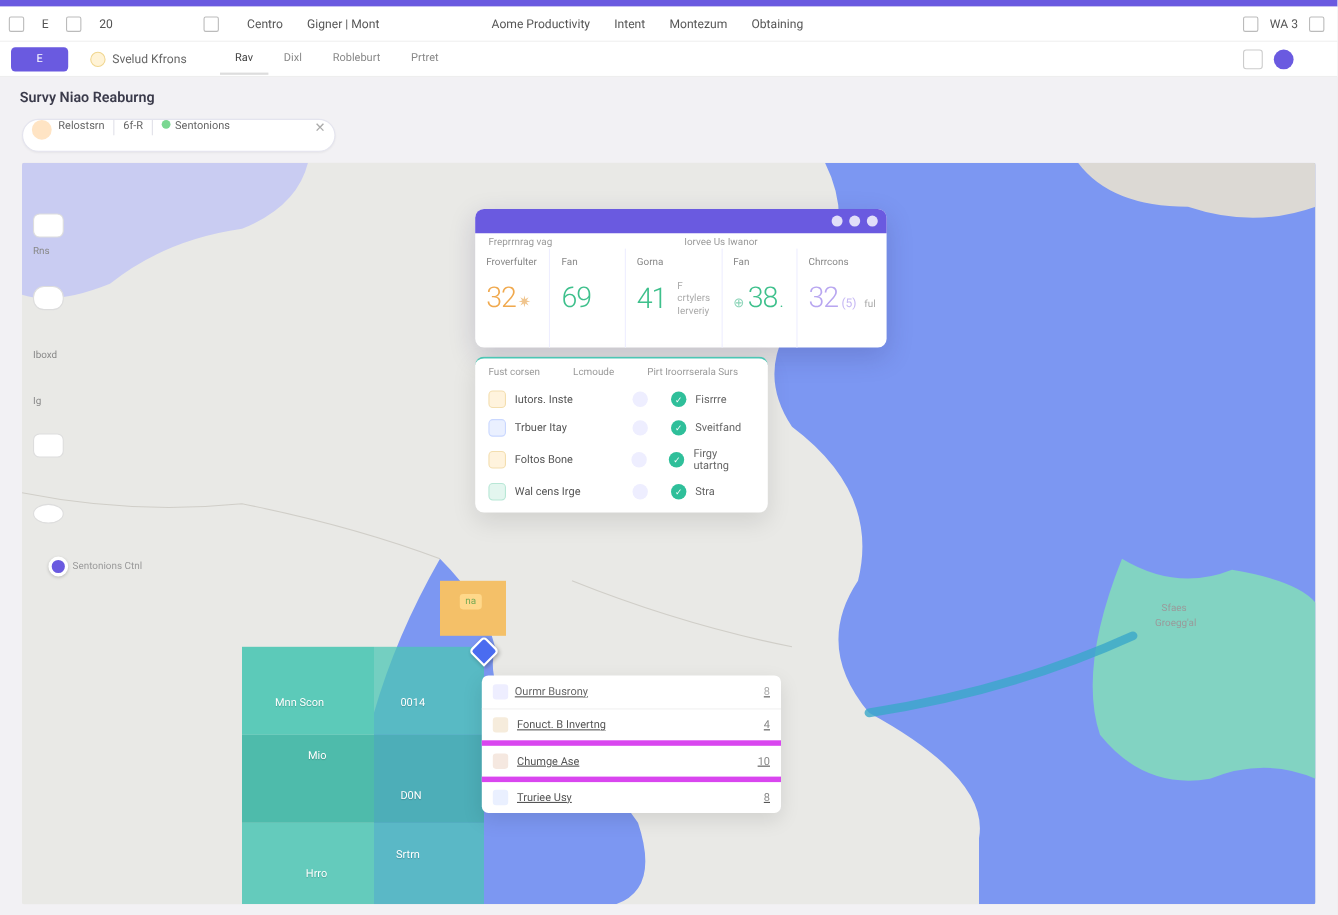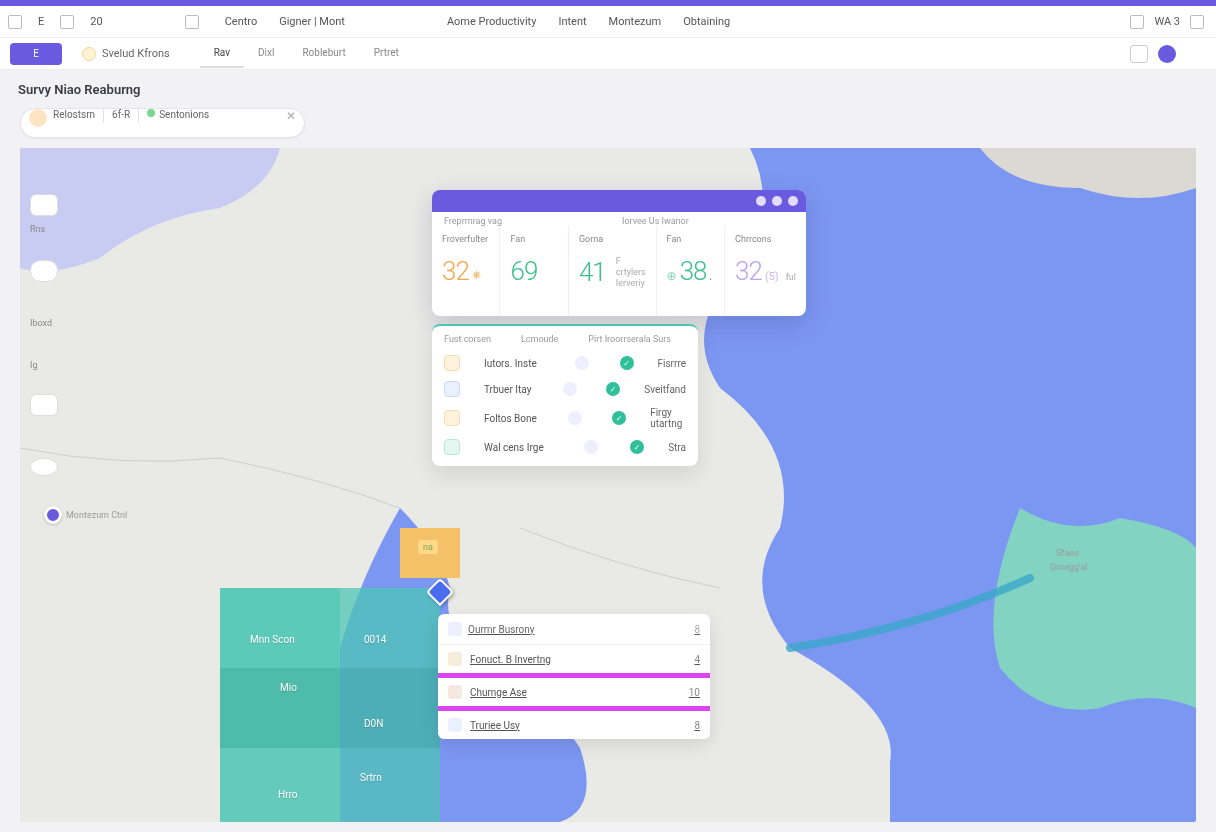--- a/index.html
+++ b/index.html
@@ -53,21 +53,21 @@
   .kpi .sub { display:flex; height:90px; }
   .kpi .card { flex:1; border-right:1px solid #eef; padding:8px 10px 6px 10px; position:relative; }
   .kpi .card:last-child { border-right:none; }
   .kpi .tlabel { font-size:9px; color:#888; margin-bottom:12px; }
   .kpi .val { font-size:26px; font-weight:300; letter-spacing:-1px; display:flex; align-items:baseline; gap:2px; }
   .kpi .unit { font-size:9px; color:#aaa; margin-left:4px; line-height:1.2; }
 
   
   .detail { position:absolute; top:324px; left:432px; width:266px; background:#fff; border-radius:8px; box-shadow:0 8px 22px rgba(0,0,0,0.10); padding:8px 0 6px 0; border-top:2px solid #4cc6b4; }
   .detail .dh { display:flex; font-size:9px; color:#9a9a9a; padding:0 12px 6px 12px; gap:30px; }
-  .detail .dr { display:flex; align-items:center; font-size:10px; color:#555; padding:5px 12px; gap:24px; }
+  .detail .dr { display:flex; align-items:center; font-size:10px; color:#555; padding:5px 12px; gap:8px; }
   .detail .dr .ico { width:16px; height:16px; border-radius:4px; background:#fff3dd; border:1px solid #f3deaf; flex-shrink:0; }
   .detail .dr .ico.b { background:#eaf0ff; border-color:#c9d7ff; }
   .detail .dr .ico.g { background:#e3f6ef; border-color:#b8e7d6; }
   .detail .dr .name { width:86px; white-space:nowrap; overflow:hidden; text-overflow:ellipsis; }
   .detail .dr .mid { width:40px; display:flex; align-items:center; justify-content:center; }
   .detail .dr .mid .m { width:14px;height:14px;border-radius:50%;background:#eef; }
   .detail .dr .dot { width:14px;height:14px;border-radius:50%;background:#2fbf9a;color:#fff;display:flex;align-items:center;justify-content:center;font-size:8px;flex-shrink:0; }
   .detail .dr .end { color:#666; }
   .detail .hl { font-size:9px; color:#2fbf9a; font-weight:600; padding:2px 12px 6px 12px; }
 
@@ -186,21 +186,21 @@
   <div class="gridlbl" style="left:344px; top:486px">0014</div>
   <div class="gridlbl" style="left:260px; top:534px">Mio</div>
   <div class="gridlbl" style="left:344px; top:570px">D0N</div>
   <div class="gridlbl" style="left:258px; top:641px">Hrro</div>
   <div class="gridlbl" style="left:340px; top:624px">Srtrn</div>
 
   <div class="mapmarker" style="left:24px; top:358px"></div>
   <div class="pin" style="left:410px; top:434px"></div>
   <div class="badge-sm" style="left:398px; top:392px">na</div>
 
-  <div class="maplabel" style="left:46px; top:362px">Montezum Ctnl</div>
+  <div class="maplabel" style="left:46px; top:362px">Sentonions Ctnl</div>
   <div class="maplabel" style="left:1036px; top:400px">Sfaes</div>
   <div class="maplabel" style="left:1030px; top:414px">Groegg'al</div>
 </div>
 
 <div class="fl" style="left:30px; top:194px">
     <div class="b"></div>
   </div>
 <div class="fl" style="left:30px; top:224px">
     <div style="font-size:9px;color:#888">Rns</div>
   </div>

